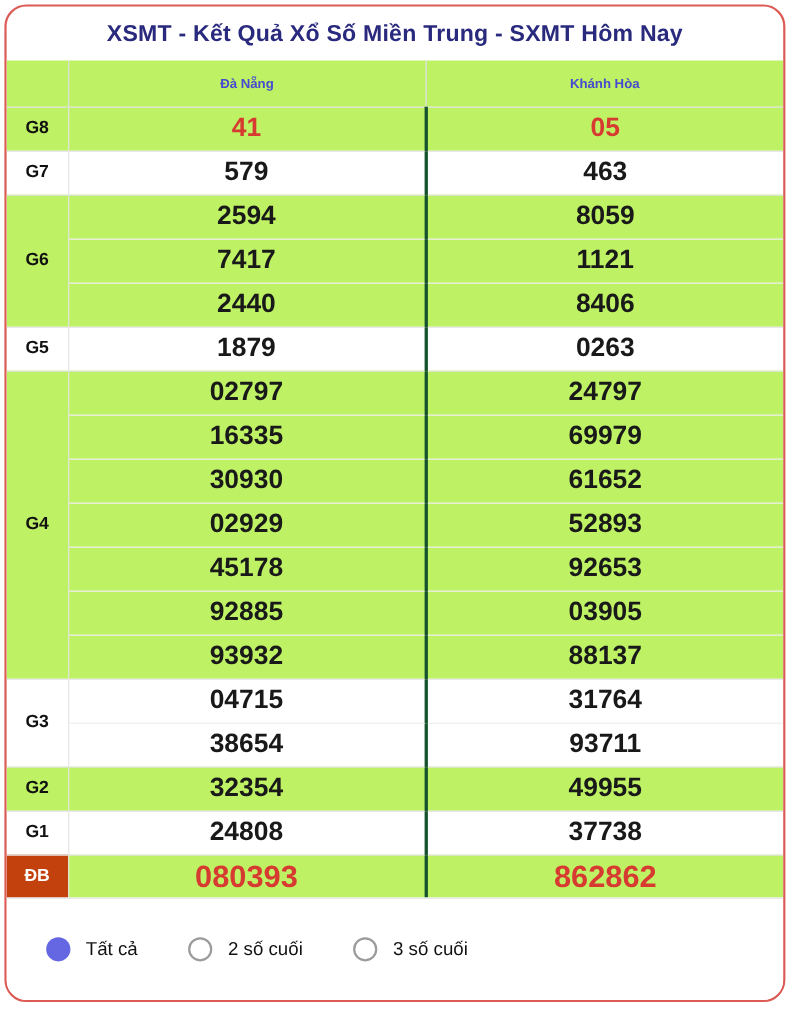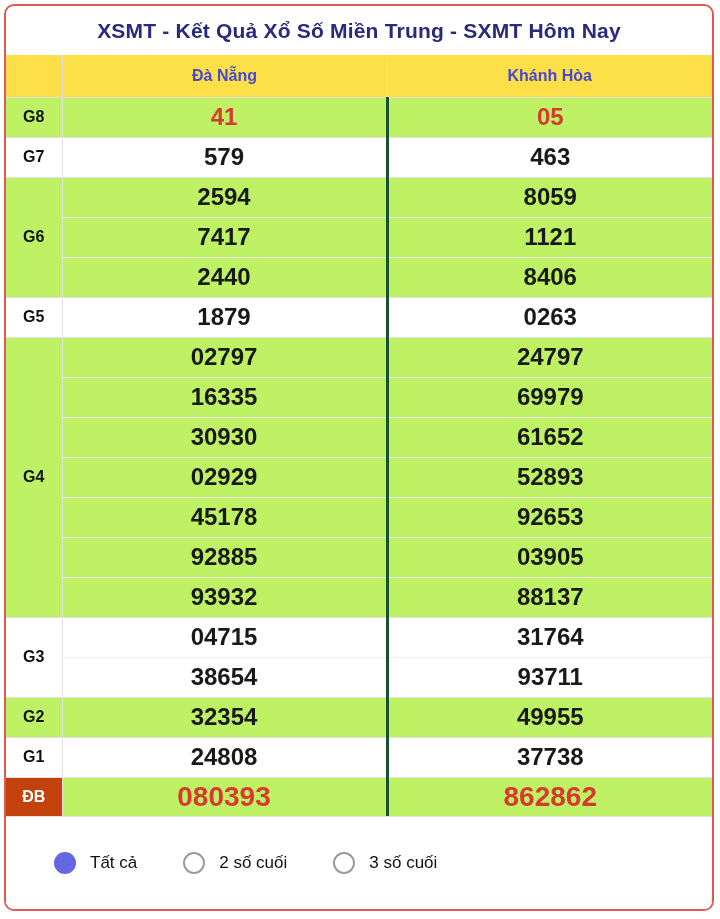--- a/index.html
+++ b/index.html
@@ -4,43 +4,43 @@
 <style>
   html,body { margin:0; padding:0; background:#ffffff; }
   body {
     width:720px; height:919px; position:relative;
     font-family:"Liberation Sans", sans-serif;
     -webkit-font-smoothing:antialiased;
   }
   .card {
     position:absolute; left:4px; top:4px; width:710px; height:907px;
     box-sizing:border-box;
-    border:2px solid #dd5b55; border-radius:10px;
+    border:2px solid #dd5b55; border-radius:20px;
     background:#ffffff; overflow:hidden;
     display:flex; flex-direction:column;
   }
   .head-area { flex:0 0 auto; text-align:center; }
   .page-title {
     margin-top:13px; font-size:21px; font-weight:bold; color:#29297d;
     letter-spacing:0.2px;
   }
   .breadcrumb {
     margin-top:9px; font-size:15px; font-weight:600; color:#333;
   }
   .breadcrumb a { color:#4444d2; text-decoration:underline; cursor:pointer; }
   .breadcrumb .sep { color:#444; margin:0 6px; text-decoration:none; font-weight:400; }
 
   table.results {
     width:100%; border-collapse:collapse; table-layout:fixed;
     margin-top:12px; flex:0 0 auto;
   }
   col.c-label { width:56px; }
   tr.hdr td {
-    height:42px; background:#fde047; color:#4848d0;
-    font-size:16px; font-weight:bold; text-align:center;
+    height:42px; background:#bef264; color:#4848d0;
+    font-size:12px; font-weight:bold; text-align:center;
   }
   td { box-sizing:border-box; }
   td.label-cell {
     text-align:center; font-weight:bold; font-size:16px; color:#111;
     border-right:1px solid #e3e3e6;
   }
   td.label-cell.special { background:#d9534f; color:#ffffff; }
   td.value-cell {
     height:40px; text-align:center; font-weight:bold; font-size:24px;
     color:#191919; vertical-align:middle;
@@ -49,21 +49,21 @@
   tr.hdr td + td { border-left:1px solid #dcdce8; }
   tr.gray td { background:#bef264; }
   tr.gray td.label-cell.special { background:#c2410c; }
   tr.group-start td { border-top:1px solid #e1e1e3; }
   tr.group-sub td { border-top:1px solid #ededef; }
   td.value-cell.red { color:#d63a30; }
   td.value-cell.big { font-size:28px; height:39px; }
 
   .filter-bar {
     flex:1 1 auto; display:flex; align-items:center;
-    padding-left:48px; gap:46px; background:#ffffff;
+    padding-left:36px; gap:46px; background:#ffffff;
     border-top:1px solid #e1e1e3;
   }
   .radio-option { display:flex; align-items:center; gap:14px; cursor:pointer; }
   .radio-circle {
     width:22px; height:22px; border-radius:50%; box-sizing:border-box;
     background:#ffffff; border:2px solid #9b9b9b; flex:0 0 auto;
   }
   .radio-option.selected .radio-circle { background:#6566e2; border:none; }
   .radio-label { font-size:17px; color:#111; }
 </style>

